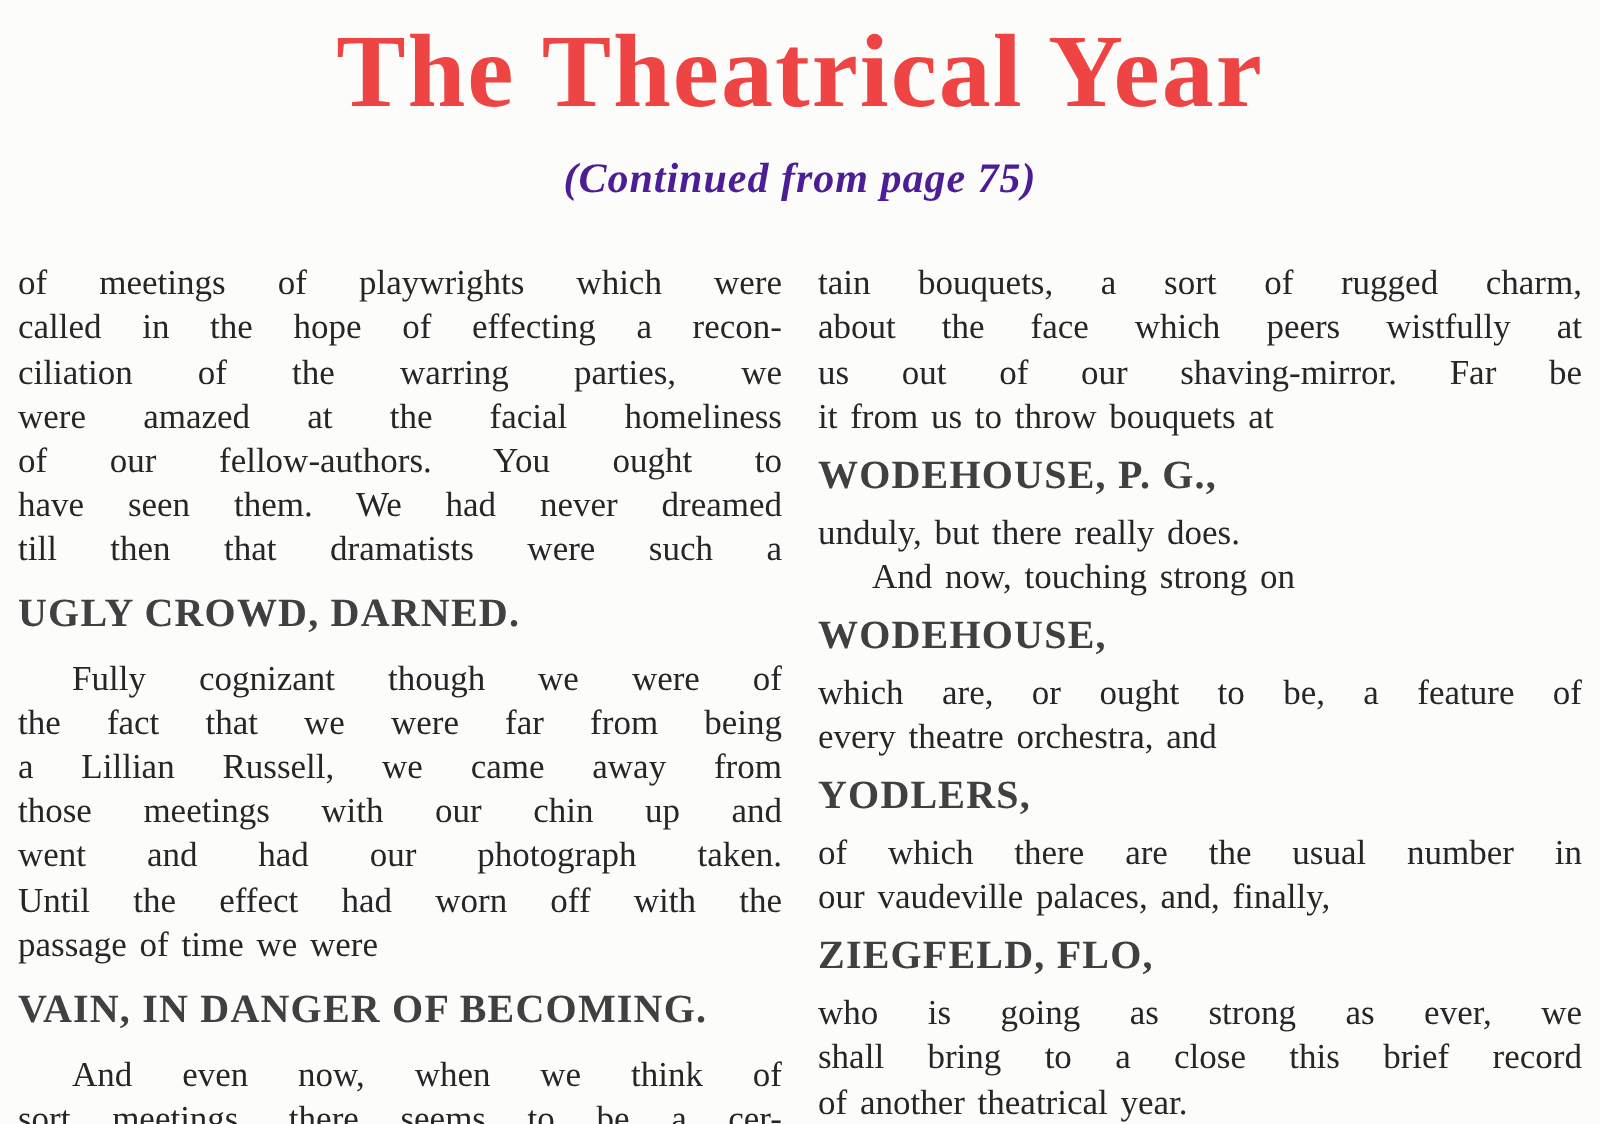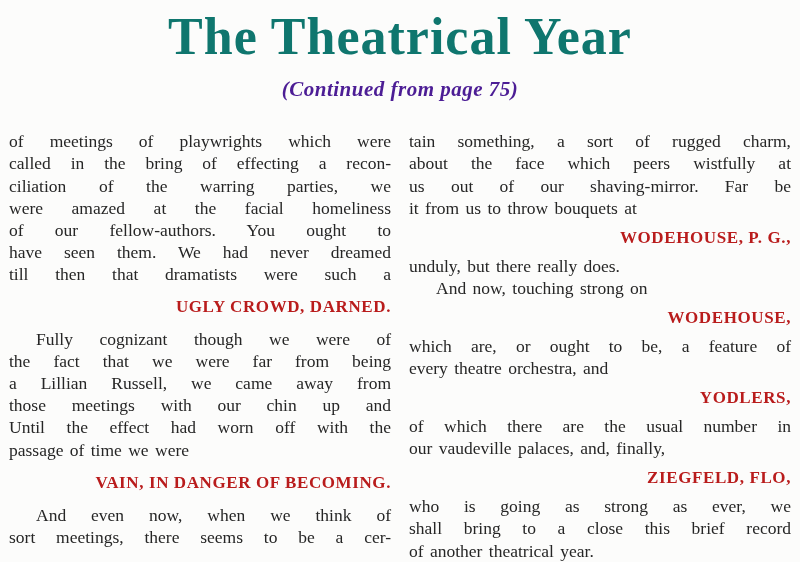--- a/index.html
+++ b/index.html
@@ -12,21 +12,21 @@
     overflow: hidden;
     font-family: "Liberation Serif", "DejaVu Serif", serif;
   }
   .title {
     margin: 8px 0 0;
     font-family: "Liberation Serif", "DejaVu Serif", serif;
     font-weight: bold;
     font-size: 52px;
     line-height: 1.12;
     text-align: center;
-    color: #0f766e;
+    color: #ef4444;
     letter-spacing: 1px;
   }
   .subtitle {
     margin-top: 11px;
     font-weight: bold;
     font-style: italic;
     font-size: 21px;
     line-height: 1.15;
     text-align: center;
     color: #4c1d95;
@@ -50,67 +50,68 @@
     text-align-last: justify;
     text-justify: inter-word;
     word-spacing: 2px;
     white-space: normal;
   }
   .para .tline:last-child { text-align-last: left; }
   .para.justify-all .tline:last-child { text-align-last: justify; }
   .indent-first .tline:first-child { text-indent: 27px; }
   .subhead {
     margin: 10px 0 9px;
-    font-size: 17px;
+    font-size: 20px;
     line-height: 24px;
     font-weight: bold;
-    text-align: right;
+    text-align: left;
     letter-spacing: 0.6px;
-    color: #b91c1c;
+    color: #404040;
   }
   .col-right .subhead { margin: 7px 0 5px; }
 </style>
 </head>
 <body>
 
 <div class="page">
   <h1 class="title">The Theatrical Year</h1>
   <div class="subtitle">(Continued from page 75)</div>
 
   <div class="columns">
 
     <div class="col col-left">
       <div class="para justify-all">
           <div class="tline">of meetings of playwrights which were</div>
-          <div class="tline">called in the bring of effecting a recon-</div>
+          <div class="tline">called in the hope of effecting a recon-</div>
           <div class="tline">ciliation of the warring parties, we</div>
           <div class="tline">were amazed at the facial homeliness</div>
           <div class="tline">of our fellow-authors. You ought to</div>
           <div class="tline">have seen them. We had never dreamed</div>
           <div class="tline">till then that dramatists were such a</div>
         </div>
       <h2 class="subhead">UGLY CROWD, DARNED.</h2>
       <div class="para indent-first">
           <div class="tline">Fully cognizant though we were of</div>
           <div class="tline">the fact that we were far from being</div>
           <div class="tline">a Lillian Russell, we came away from</div>
           <div class="tline">those meetings with our chin up and</div>
+          <div class="tline">went and had our photograph taken.</div>
           <div class="tline">Until the effect had worn off with the</div>
           <div class="tline">passage of time we were</div>
         </div>
       <h2 class="subhead">VAIN, IN DANGER OF BECOMING.</h2>
       <div class="para indent-first justify-all">
           <div class="tline">And even now, when we think of</div>
           <div class="tline">sort meetings, there seems to be a cer-</div>
         </div>
     </div>
 
     <div class="col col-right">
       <div class="para">
-          <div class="tline">tain something, a sort of rugged charm,</div>
+          <div class="tline">tain bouquets, a sort of rugged charm,</div>
           <div class="tline">about the face which peers wistfully at</div>
           <div class="tline">us out of our shaving-mirror. Far be</div>
           <div class="tline">it from us to throw bouquets at</div>
         </div>
       <h2 class="subhead">WODEHOUSE, P. G.,</h2>
       <div class="para">
           <div class="tline">unduly, but there really does.</div>
         </div>
       <div class="para indent-first">
           <div class="tline">And now, touching strong on</div>

